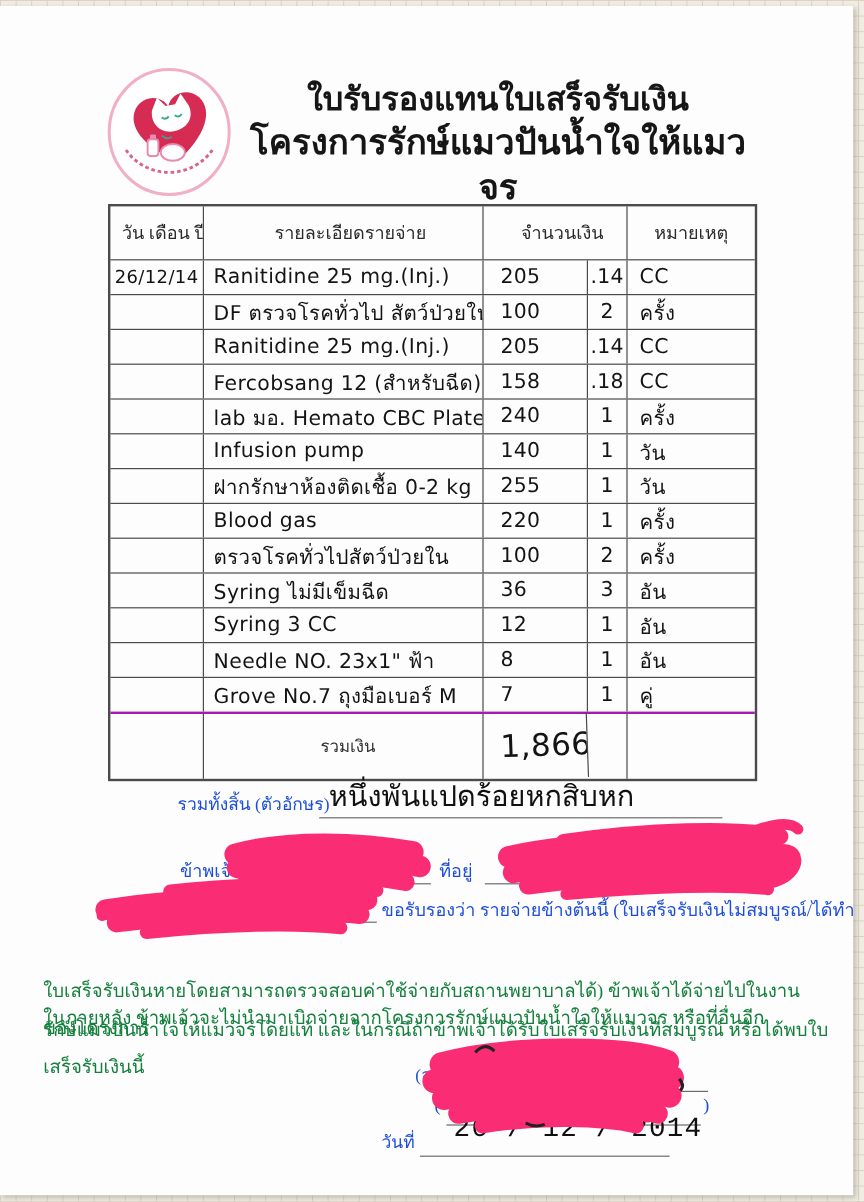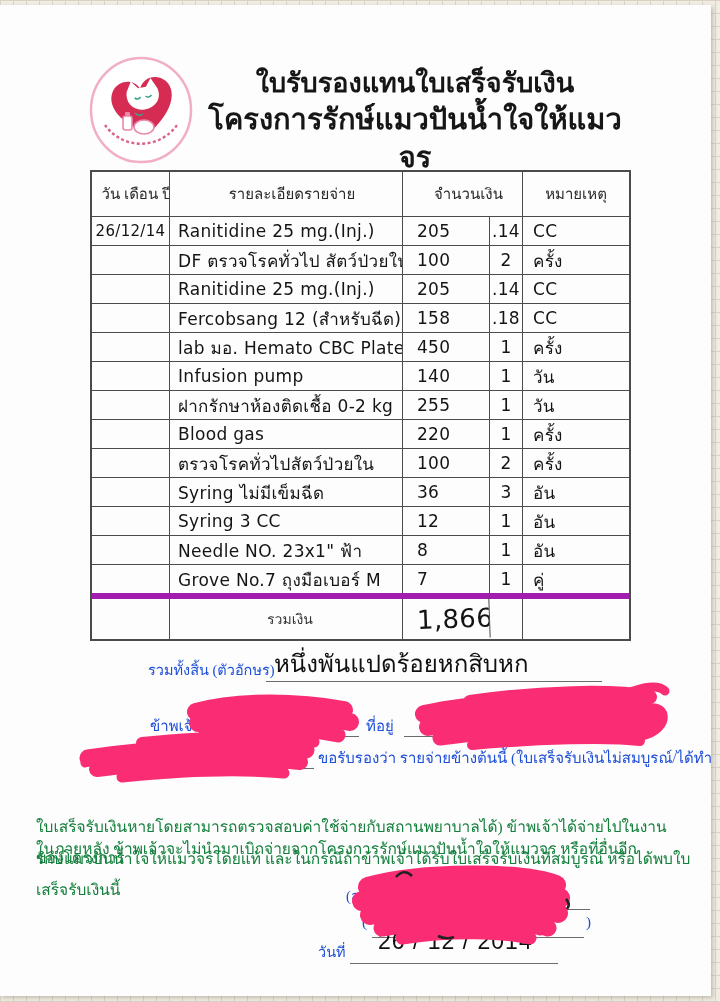--- a/index.html
+++ b/index.html
@@ -21,38 +21,38 @@
   .logo{left:86px;top:55px;width:110px;height:110px;}
   .title{left:195px;top:66px;width:440px;text-align:center;color:#161616;font-weight:bold;}
   .title .l1{font-size:27px;line-height:34px;}
   .title .l2{font-size:29px;line-height:38px;}
   
   .tbl{left:90px;top:170px;width:541px;border:2px solid #4b4b4b;background:#fdfdfd;
        box-sizing:border-box;font-family:"Liberation Serif",serif;}
   .trow,.thead,.ttotal{display:flex;box-sizing:border-box;}
   .thead{height:44px;}
   .trow{height:29px;border-top:1px solid #4b4b4b;}
-  .ttotal{height:46px;border-top:6px solid #a21caf;}
+  .ttotal{height:56px;border-top:2px solid #a21caf;}
   .tc{box-sizing:border-box;border-right:1px solid #4b4b4b;display:flex;align-items:center;overflow:hidden;white-space:nowrap;}
   .tc.last{border-right:none;}
   .w-date{width:78px;justify-content:center;}
   .w-item{width:233px;padding-left:8px;}
   .w-amt{width:87px;padding-left:14px;}
   .w-qty{width:33px;justify-content:center;}
   .w-unit{width:106px;padding-left:10px;}
   .w-amtspan{width:120px;justify-content:center;}
   .hdr{font-size:15px;color:#2a2a2a;justify-content:center;padding-left:12px;}
   .hw{font-family:"DejaVu Sans",sans-serif;font-size:17px;color:#141414;letter-spacing:.3px;}
   .hw-sm{font-size:15px;}
   .hw-big{font-size:26px;transform:rotate(-2deg);}
   .total-lab{font-size:14px;color:#333;justify-content:center;}
   
   .plabel{font-size:15px;color:#1d4ed8;}
   .uline{border-bottom:1px solid #6b6b6b;height:1px;}
-  .hwline{font-family:Liberation Sans, sans-serif;color:#101010;}
+  .hwline{font-family:Liberation Mono, monospace;color:#101010;}
   .para{left:36px;width:655px;font-size:15.5px;line-height:31px;color:#15803d;margin-top:39px;}
   
   .overlay{left:0;top:0;width:720px;height:1002px;pointer-events:none;}
 </style>
 </head>
 <body>
 
 <div class="sheet"></div>
 
 <svg class="abs logo" viewBox="0 0 110 110">
@@ -109,21 +109,21 @@
       <div class="trow">
         <div class="tc w-date hw hw-sm"></div>
         <div class="tc w-item hw">Fercobsang 12 (สำหรับฉีด)</div>
         <div class="tc w-amt hw">158</div>
         <div class="tc w-qty hw">.18</div>
         <div class="tc w-unit hw last">CC</div>
       </div>
       <div class="trow">
         <div class="tc w-date hw hw-sm"></div>
         <div class="tc w-item hw">lab มอ. Hemato CBC Platelet</div>
-        <div class="tc w-amt hw">450</div>
+        <div class="tc w-amt hw">240</div>
         <div class="tc w-qty hw">1</div>
         <div class="tc w-unit hw last">ครั้ง</div>
       </div>
       <div class="trow">
         <div class="tc w-date hw hw-sm"></div>
         <div class="tc w-item hw">Infusion pump</div>
         <div class="tc w-amt hw">140</div>
         <div class="tc w-qty hw">1</div>
         <div class="tc w-unit hw last">วัน</div>
       </div>

